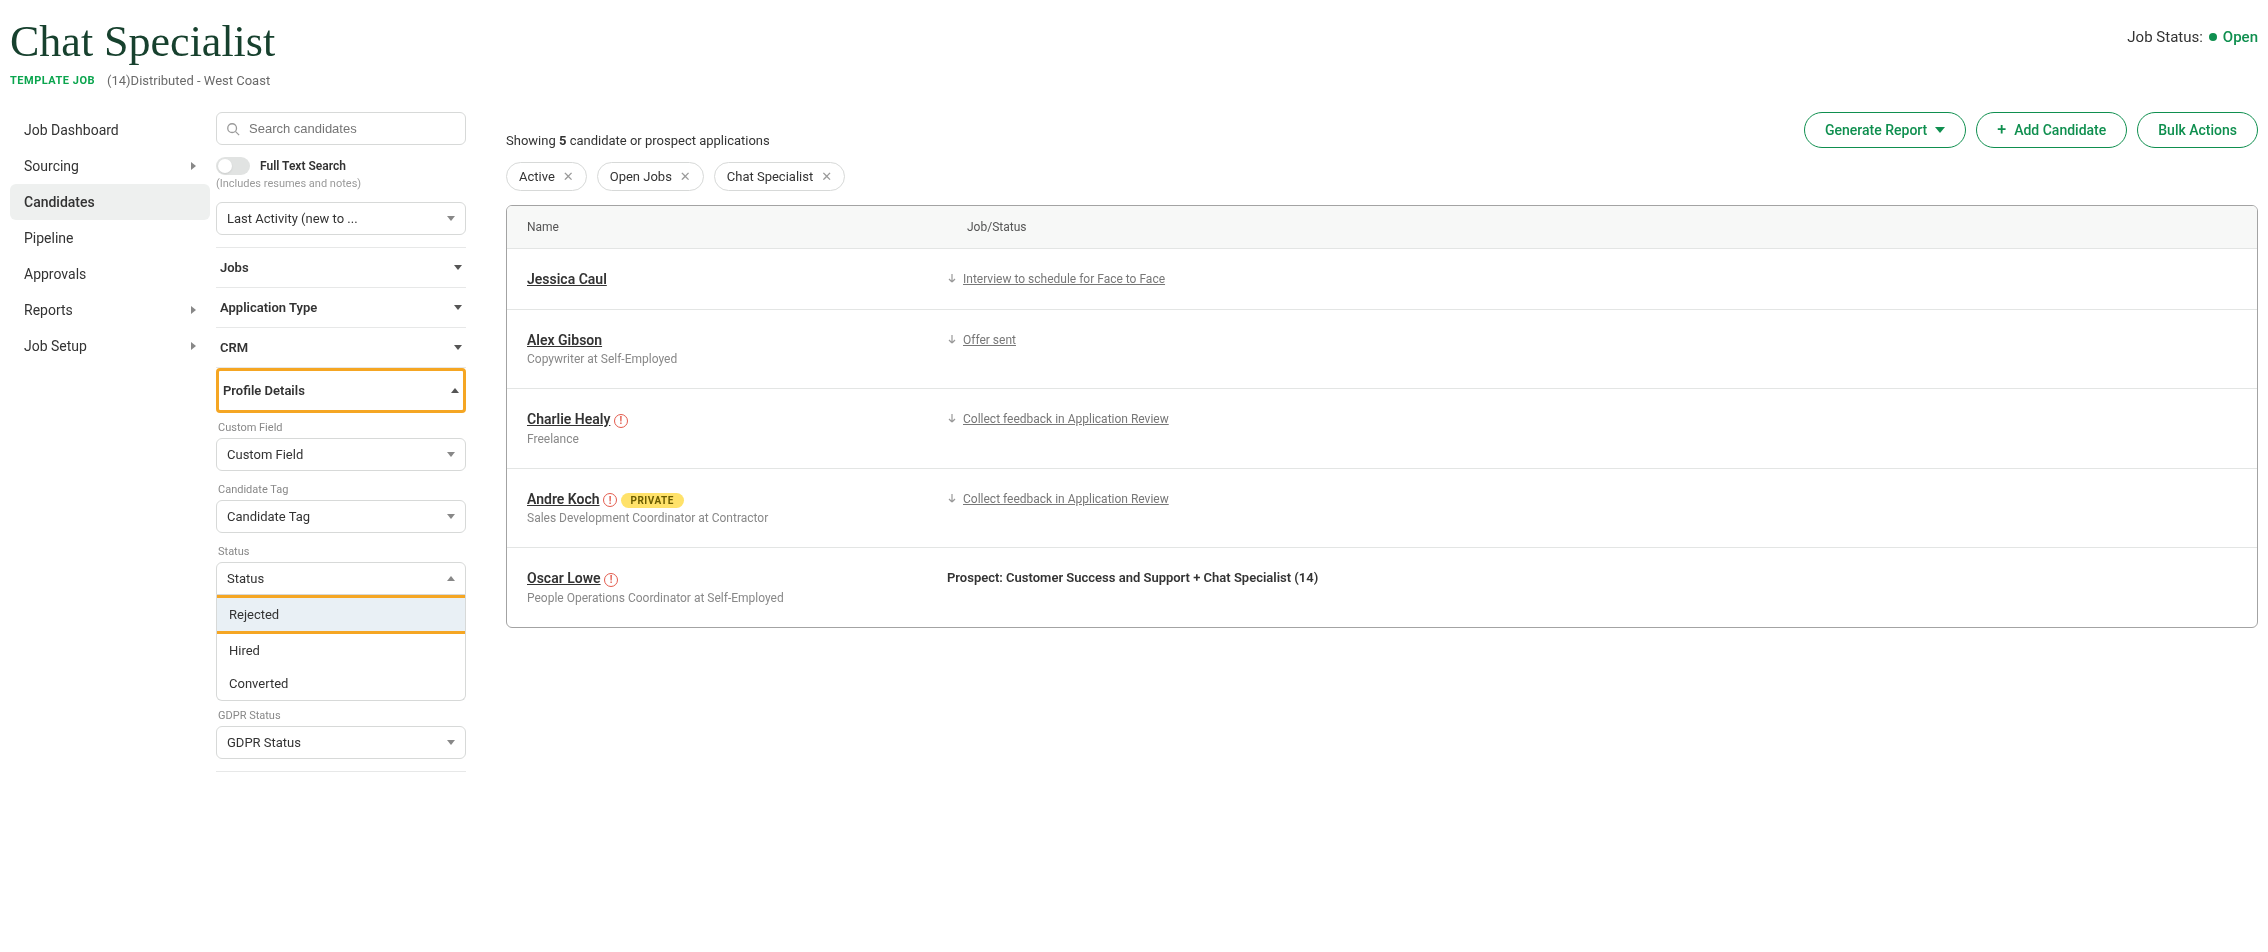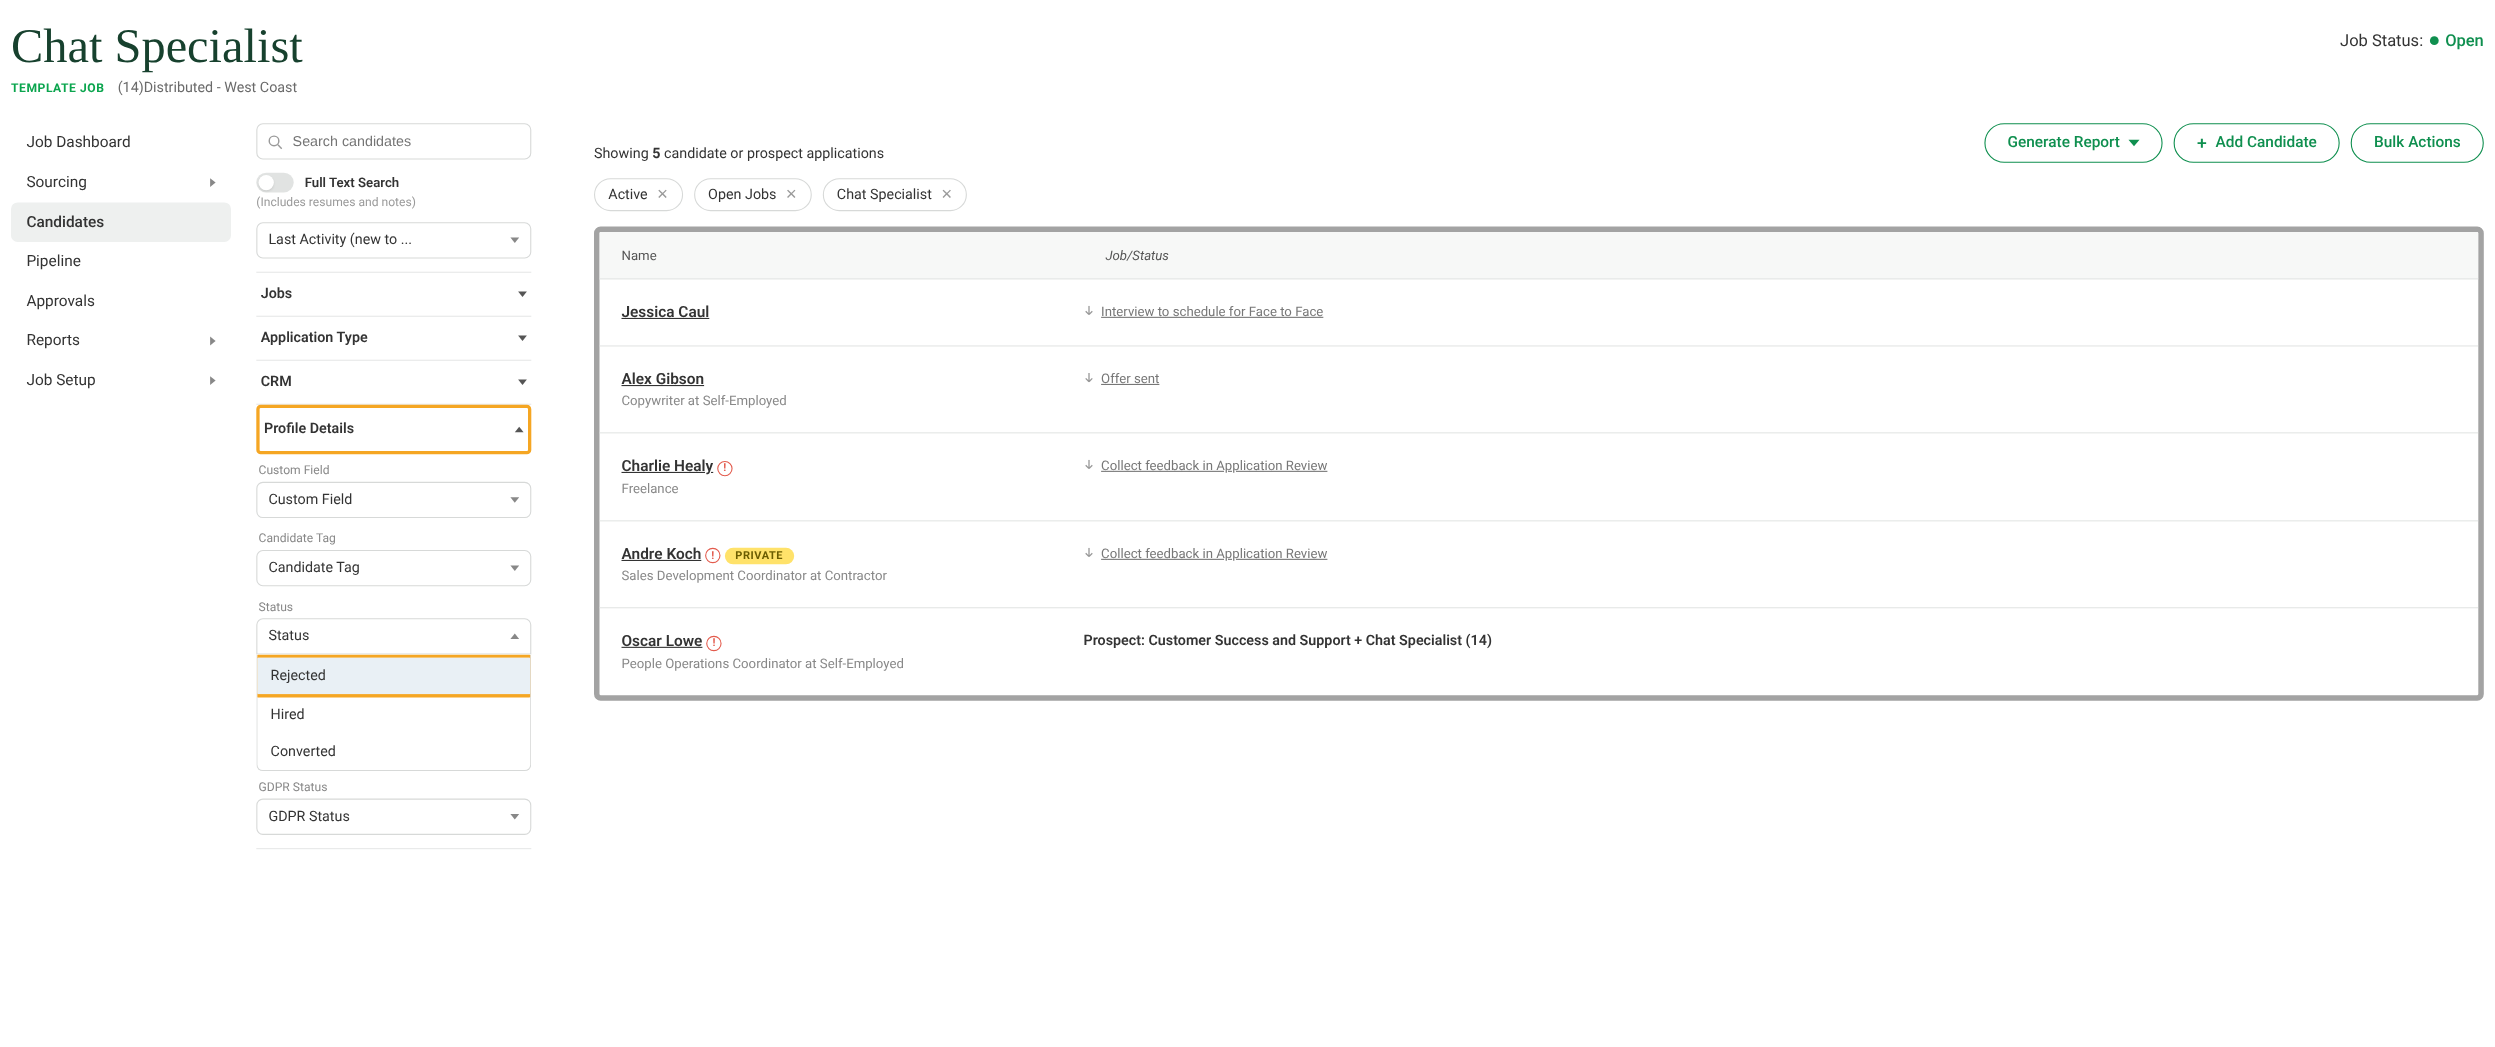--- a/index.html
+++ b/index.html
@@ -13,21 +13,21 @@
   
   .header-row { display: flex; justify-content: space-between; align-items: flex-start; }
   .job-title { font-family: Georgia, "Times New Roman", serif; font-size: 44px; color: #17412e; font-weight: 500; }
   .subtitle-row { display: flex; align-items: center; gap: 12px; margin-top: 6px; }
   .template-badge { color: #0ba54e; font-size: 11px; font-weight: 700; letter-spacing: 0.5px; }
   .sub-meta { color: #6a6a6a; font-size: 13px; }
   .job-status { font-size: 15px; color: #333; display: flex; align-items: center; gap: 6px; margin-top: 12px; }
   .job-status .dot { width: 8px; height: 8px; border-radius: 50%; background: #0f8f4f; display: inline-block; }
   .job-status .open { color: #0f8f4f; font-weight: 500; }
   
-  .cols { display: flex; margin-top: 24px; gap: 17px; align-items: flex-start; }
+  .cols { display: flex; margin-top: 24px; gap: 0; align-items: flex-start; }
   .col-nav { width: 200px; flex: 0 0 200px; }
   .col-filters { width: 250px; flex: 0 0 250px; margin-left: 6px; position: relative; }
   .col-main { flex: 1; margin-left: 40px; }
   
   .nav-item { padding: 10px 14px; border-radius: 6px; font-size: 14px; color: #333; display: flex; justify-content: space-between; align-items: center; cursor: pointer; }
   .nav-item.active { background: #eef0ef; font-weight: 500; }
   .chev { width: 0; height: 0; border-top: 4px solid transparent; border-bottom: 4px solid transparent; border-left: 5px solid #888; }
   
   .search-box { position: relative; margin-bottom: 12px; }
   .search-box input { width: 100%; padding: 8px 10px 8px 32px; border: 1px solid #d7d9d8; border-radius: 6px; font-size: 13px; color: #333; }
@@ -60,25 +60,25 @@
   .showing b { font-weight: 700; }
   .top-actions { display: flex; gap: 10px; }
   .btn-outline { border: 1px solid #0f8f4f; color: #0f8f4f; background: #fff; border-radius: 20px; padding: 9px 20px; font-size: 14px; cursor: pointer; display: flex; align-items: center; gap: 8px; font-weight: 500; }
   .btn-caret { width: 0; height: 0; border-left: 5px solid transparent; border-right: 5px solid transparent; border-top: 6px solid #0f8f4f; }
   .plus { font-size: 16px; line-height: 14px; }
   
   .chips { display: flex; gap: 10px; margin-bottom: 14px; }
   .chip { border: 1px solid #d7d9d8; border-radius: 16px; padding: 6px 12px; font-size: 13px; display: flex; align-items: center; gap: 8px; background: #fff; }
   .chip .x { color: #9a9a9a; cursor: pointer; }
   
-  .table { border: 5px solid #a3a3a3; border-radius: 6px; overflow: hidden; }
+  .table { border: 1px solid #a3a3a3; border-radius: 6px; overflow: hidden; }
   .thead { display: flex; background: #f7f8f7; border-bottom: 1px solid #e3e5e4; }
   .th { padding: 14px 20px; font-size: 12px; color: #555; }
   .th-name { width: 440px; flex: 0 0 440px; }
-  .th-job { flex: 1; font-style: italic; }
+  .th-job { flex: 1; }
   .trow { display: flex; border-bottom: 1px solid #e3e5e4; padding: 22px 20px; align-items: flex-start; }
   .trow:last-child { border-bottom: none; }
   .td-name { width: 420px; flex: 0 0 420px; }
   .td-job { flex: 1; }
   .cand-name { font-size: 14px; font-weight: 600; text-decoration: underline; color: #333; display: inline-flex; align-items: center; gap: 8px; }
   .cand-sub { font-size: 12px; color: #888; margin-top: 4px; }
   .alert-icon { width: 14px; height: 14px; border: 1.5px solid #e35b4d; border-radius: 50%; display: inline-flex; align-items: center; justify-content: center; color: #e35b4d; font-size: 10px; font-weight: 700; }
   .private-badge { background: #ffe26a; border-radius: 10px; padding: 2px 10px; font-size: 10px; font-weight: 700; letter-spacing: 0.5px; color: #6b5c00; }
   .status-link { font-size: 12px; text-decoration: underline; color: #777; display: inline-flex; align-items: center; gap: 6px; }
   .down-arrow { width: 10px; height: 10px; }

